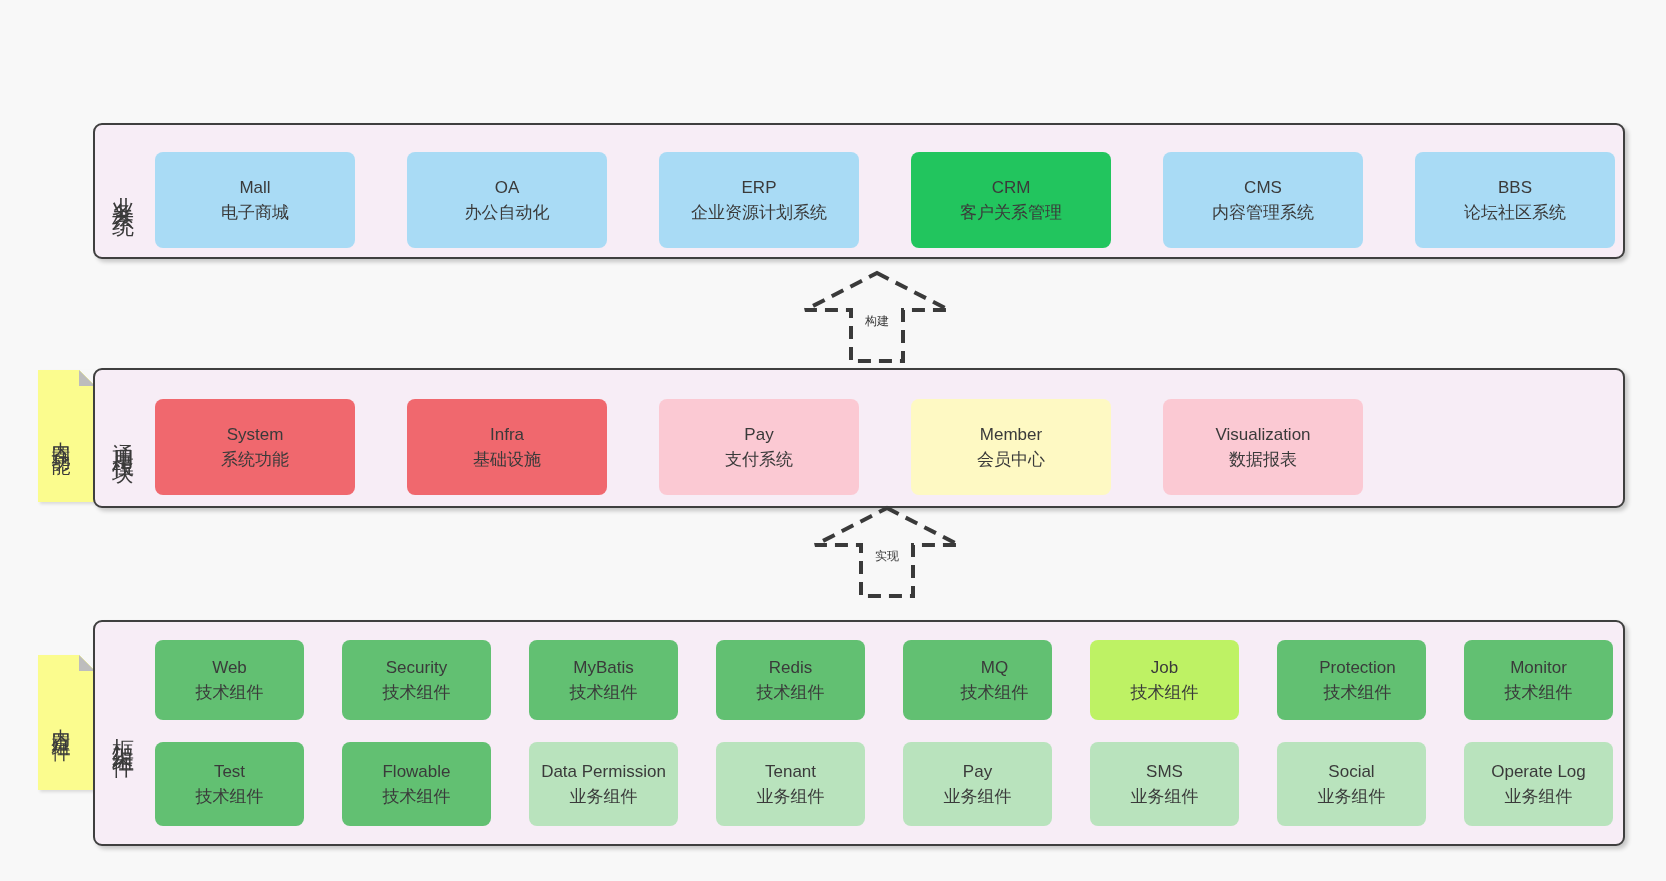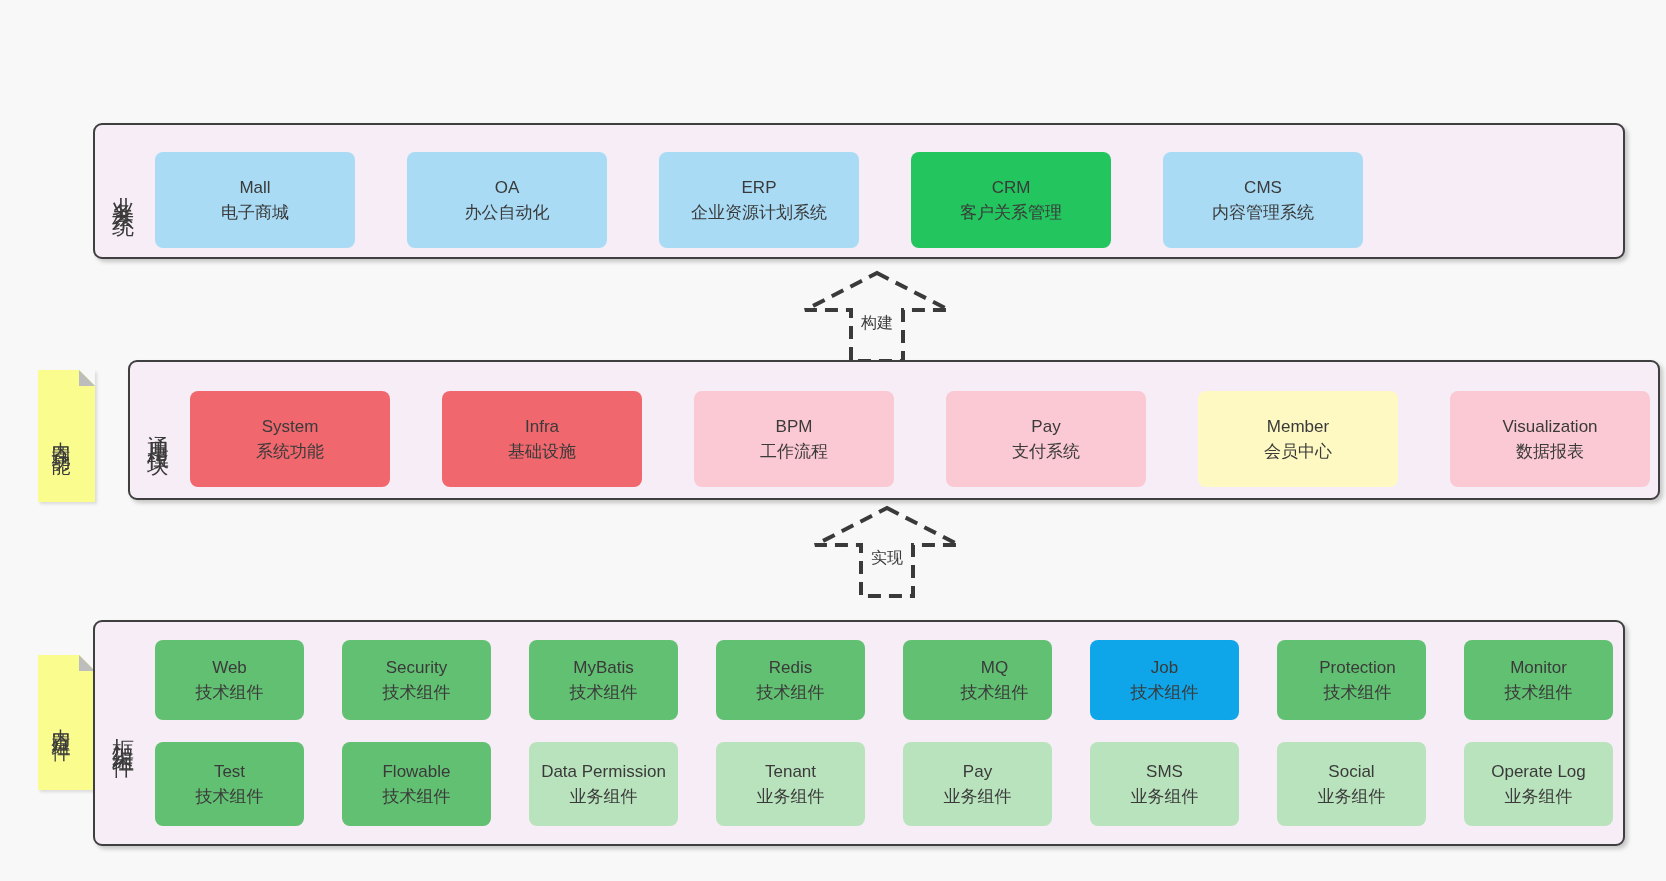--- a/index.html
+++ b/index.html
@@ -10,21 +10,21 @@
     color:#3a3a3a;
   }
   .band{
     position:absolute;left:93px;width:1528px;
     background:#f7edf6;
     border:2px solid #3f3f3f;border-radius:9px;
     box-shadow:3px 3px 4px rgba(0,0,0,0.20);
     z-index:1;
   }
   .band-1{top:123px;height:132px;}
-  .band-2{top:360px;height:136px;margin-left:35px;}
+  .band-2{top:368px;height:136px;}
   .band-3{top:620px;height:222px;}
   .side-label{
     position:absolute;left:13px;top:50%;transform:translateY(-50%);
     writing-mode:vertical-rl;text-orientation:upright;
     font-size:22px;letter-spacing:6px;color:#3a3a3a;white-space:nowrap;
   }
   .box-row{position:absolute;left:60px;display:flex;}
   .band-1 .box-row{top:27px;gap:52px;}
   .band-2 .box-row{top:29px;gap:52px;}
   .band-3 .box-row{gap:38px;}
@@ -55,21 +55,21 @@
     position:absolute;left:10px;top:50%;transform:translateY(-50%);
     writing-mode:vertical-rl;text-orientation:upright;
     font-size:19px;letter-spacing:5px;color:#3a3a3a;white-space:nowrap;
   }
   .arrow{position:absolute;width:150px;height:95px;z-index:1;}
   .arrow-1{left:802px;top:270px;}
   .arrow-2{left:812px;top:505px;}
   .arrow svg{position:absolute;left:0;top:0;}
   .arrow-label{
     position:absolute;left:50%;top:42px;transform:translateX(-50%);
-    background:#f8f8f8;padding:1px 3px;font-size:16px;color:#3a3a3a;
+    background:#f8f8f8;padding:1px 3px;font-size:12px;color:#3a3a3a;
     white-space:nowrap;
   }
 </style>
 </head>
 <body>
 
 <div class="sticky-note note-1">
   <div class="note-label">内置功能</div>
 </div>
 <div class="sticky-note note-2">
@@ -91,20 +91,24 @@
         <div class="bn">ERP</div>
         <div class="bd">企业资源计划系统</div>
       </div>
       <div class="box" style="background: #22c55e;">
         <div class="bn">CRM</div>
         <div class="bd">客户关系管理</div>
       </div>
       <div class="box" style="background: rgb(169, 219, 245);">
         <div class="bn">CMS</div>
         <div class="bd">内容管理系统</div>
+      </div>
+      <div class="box" style="background: rgb(169, 219, 245);">
+        <div class="bn">BBS</div>
+        <div class="bd">论坛社区系统</div>
       </div>
     </div>
   </div>
 
 <div class="arrow arrow-1">
   <svg width="150" height="95" viewBox="0 0 150 95">
     <path d="M75 3 L147 40 L101 40 L101 91 L49 91 L49 40 L3 40 Z" fill="none" stroke="#3a3a3a" stroke-width="4" stroke-dasharray="13 8"></path>
   </svg>
   <div class="arrow-label">构建</div>
 </div>
@@ -114,24 +118,20 @@
 <div class="box-row row-0">
       <div class="box" style="background: rgb(240, 104, 110);">
         <div class="bn">System</div>
         <div class="bd">系统功能</div>
       </div>
       <div class="box" style="background: rgb(240, 104, 110);">
         <div class="bn">Infra</div>
         <div class="bd">基础设施</div>
       </div>
       <div class="box" style="background: rgb(251, 201, 211);">
-        <div class="bn">BPM</div>
-        <div class="bd">工作流程</div>
-      </div>
-      <div class="box" style="background: rgb(251, 201, 211);">
         <div class="bn">Pay</div>
         <div class="bd">支付系统</div>
       </div>
       <div class="box" style="background: #fef9c3;">
         <div class="bn">Member</div>
         <div class="bd">会员中心</div>
       </div>
       <div class="box" style="background: rgb(251, 201, 211);">
         <div class="bn">Visualization</div>
         <div class="bd">数据报表</div>
@@ -162,21 +162,21 @@
         <div class="bd">技术组件</div>
       </div>
       <div class="box" style="background: rgb(98, 192, 114);">
         <div class="bn">Redis</div>
         <div class="bd">技术组件</div>
       </div>
       <div class="box" style="background: rgb(98, 192, 114); padding-left: 44px;">
         <div class="bn">MQ</div>
         <div class="bd">技术组件</div>
       </div>
-      <div class="box" style="background: #0ea5e9;">
+      <div class="box" style="background: #bef264;">
         <div class="bn">Job</div>
         <div class="bd">技术组件</div>
       </div>
       <div class="box" style="background: rgb(98, 192, 114); padding-left: 22px;">
         <div class="bn">Protection</div>
         <div class="bd">技术组件</div>
       </div>
       <div class="box" style="background: rgb(98, 192, 114);">
         <div class="bn">Monitor</div>
         <div class="bd">技术组件</div>

